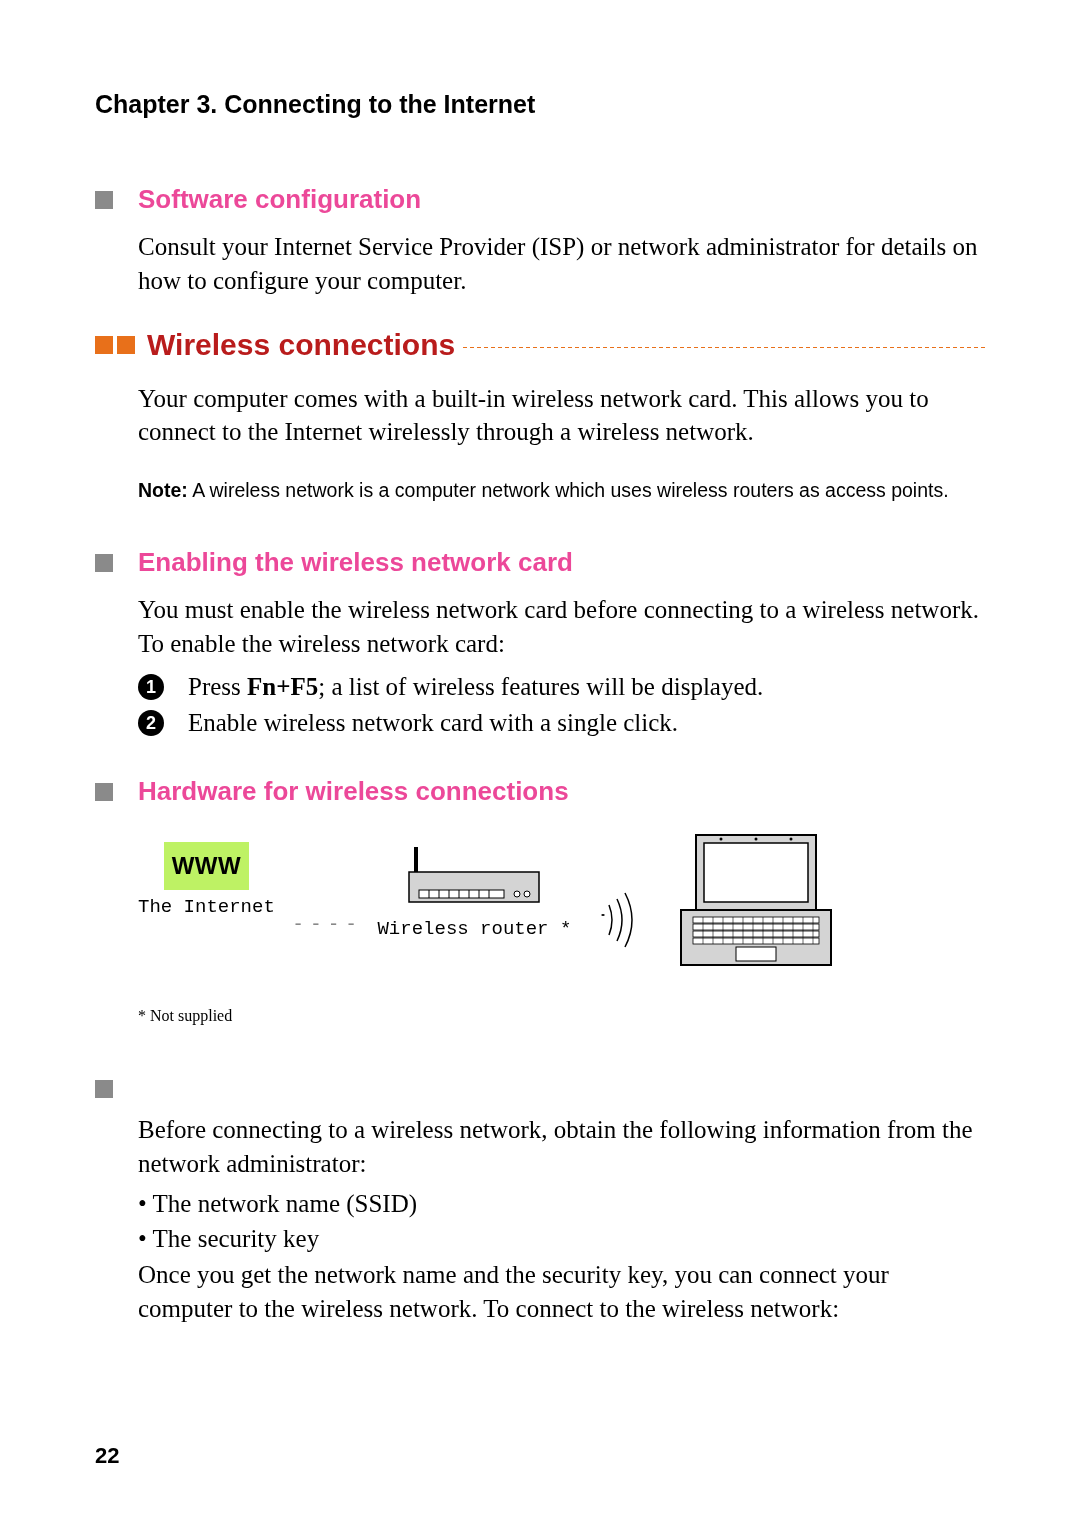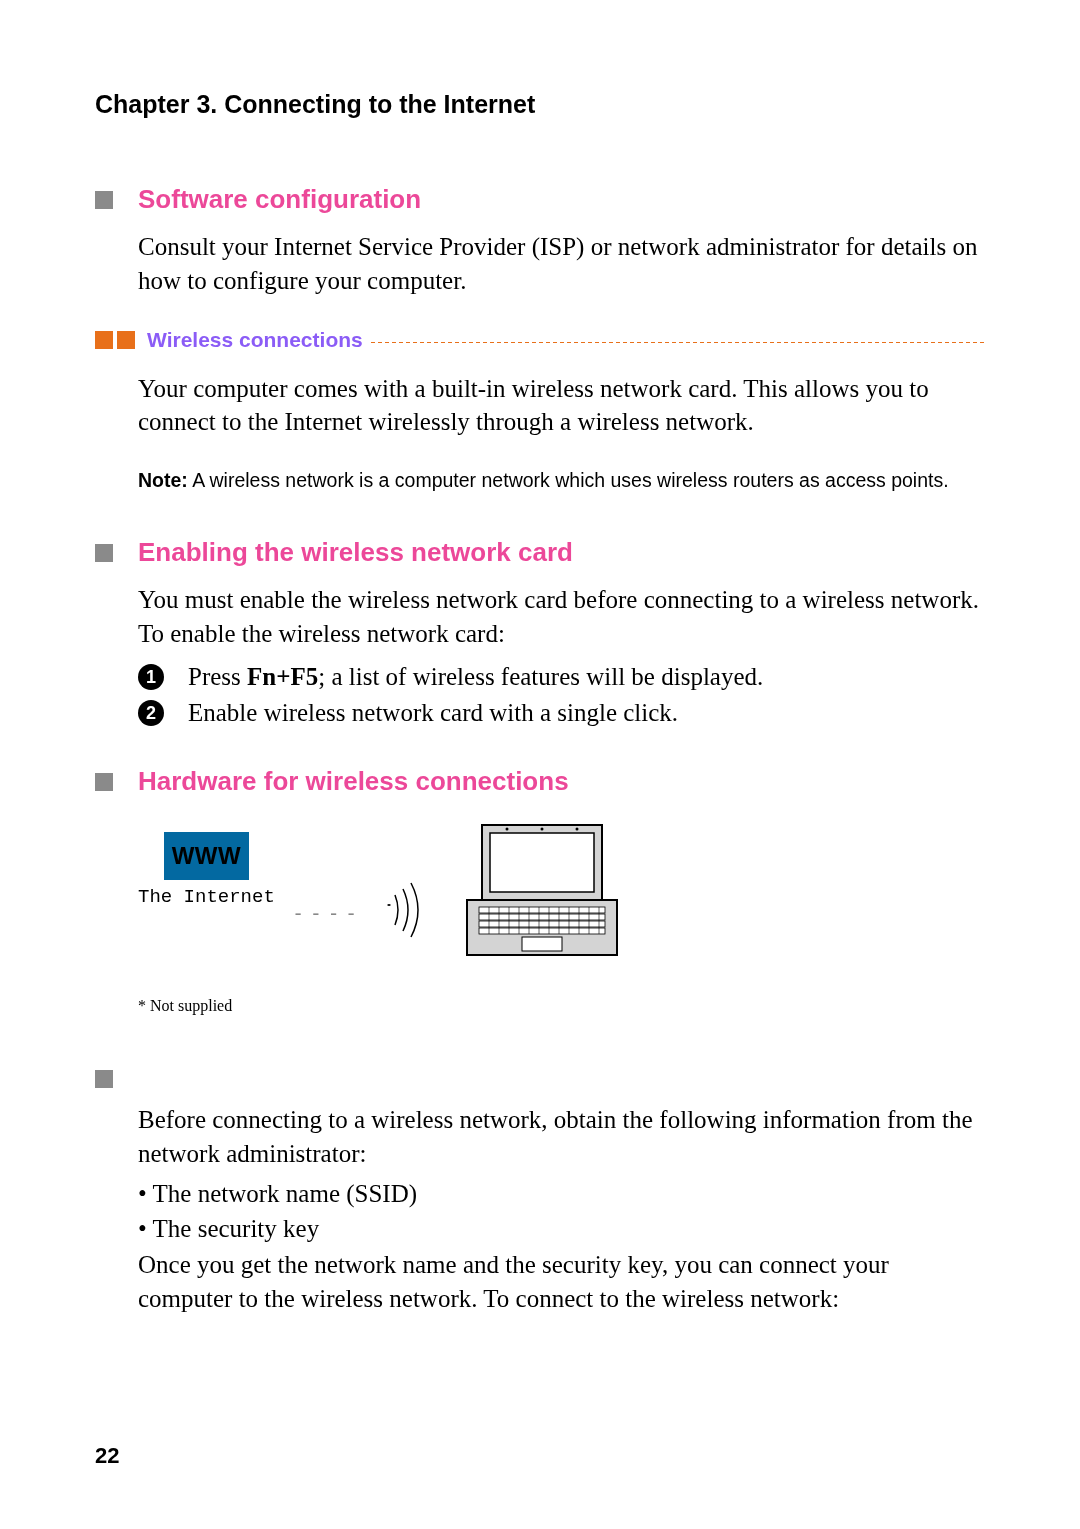--- a/index.html
+++ b/index.html
@@ -49,22 +49,22 @@
     }
     .orange-square {
       width: 18px;
       height: 18px;
       background: #e8701a;
       flex-shrink: 0;
     }
     .main-heading {
       font-family: Arial, Helvetica, sans-serif;
       font-weight: bold;
-      font-size: 21px;
-      color: #8b5cf6;
+      font-size: 30px;
+      color: #b91c1c;
       margin-left: 12px;
       margin-right: 8px;
       white-space: nowrap;
     }
     .heading-line {
       flex: 1;
       height: 1px;
       align-self: center;
       margin-top: 6px;
       background-image: repeating-linear-gradient(to right, #e8701a 0 4px, transparent 4px 7px);
@@ -116,21 +116,21 @@
       margin-left: 43px;
       margin-top: 35px;
       gap: 20px;
     }
     .hw-item {
       display: flex;
       flex-direction: column;
       align-items: center;
     }
     .www-box {
-      background: #0369a1;
+      background: #bef264;
       font-family: Arial, sans-serif;
       font-weight: 900;
       font-size: 24px;
       padding: 10px 8px;
       letter-spacing: 0.5px;
     }
     .hw-caption {
       font-size: 19px;
       margin-top: 6px;
       font-family: Liberation Mono, monospace;
@@ -210,20 +210,37 @@
   <div class="gray-square"></div>
   <div class="section-title">Hardware for wireless connections</div>
 </div>
 
 <div class="hardware-row">
   <div class="hw-item">
     <div class="www-box">WWW</div>
     <div class="hw-caption">The Internet</div>
   </div>
   <div class="dashes">- - - -</div>
+  <div class="hw-item">
+    <svg class="router-svg" viewBox="0 0 150 70">
+      <rect x="15" y="5" width="4" height="30" fill="#000"></rect>
+      <rect x="10" y="30" width="130" height="30" fill="#d4d4d4" stroke="#000" stroke-width="1.5"></rect>
+      <rect x="20" y="48" width="85" height="8" fill="#fff" stroke="#000" stroke-width="1"></rect>
+      <line x1="30" y1="48" x2="30" y2="56" stroke="#000"></line>
+      <line x1="40" y1="48" x2="40" y2="56" stroke="#000"></line>
+      <line x1="50" y1="48" x2="50" y2="56" stroke="#000"></line>
+      <line x1="60" y1="48" x2="60" y2="56" stroke="#000"></line>
+      <line x1="70" y1="48" x2="70" y2="56" stroke="#000"></line>
+      <line x1="80" y1="48" x2="80" y2="56" stroke="#000"></line>
+      <line x1="90" y1="48" x2="90" y2="56" stroke="#000"></line>
+      <circle cx="118" cy="52" r="3" fill="#fff" stroke="#000"></circle>
+      <circle cx="128" cy="52" r="3" fill="#fff" stroke="#000"></circle>
+    </svg>
+    <div class="hw-caption">Wireless router *</div>
+  </div>
   <svg class="signal-svg" viewBox="0 0 60 70">
     <path d="M 10 30 Q 12 28 14 30 Q 12 32 10 30" fill="#000"></path>
     <path d="M 18 20 Q 24 35 18 50" fill="none" stroke="#000" stroke-width="1.5"></path>
     <path d="M 26 14 Q 36 35 26 56" fill="none" stroke="#000" stroke-width="1.5"></path>
     <path d="M 34 8 Q 48 35 34 62" fill="none" stroke="#000" stroke-width="1.5"></path>
   </svg>
   <div class="hw-item" style="margin-top:-15px;">
     <svg class="laptop-svg" viewBox="0 0 170 150">
       <rect x="25" y="8" width="120" height="75" fill="#d4d4d4" stroke="#000" stroke-width="2"></rect>
       <rect x="33" y="16" width="104" height="59" fill="#fff" stroke="#000" stroke-width="1.5"></rect>

